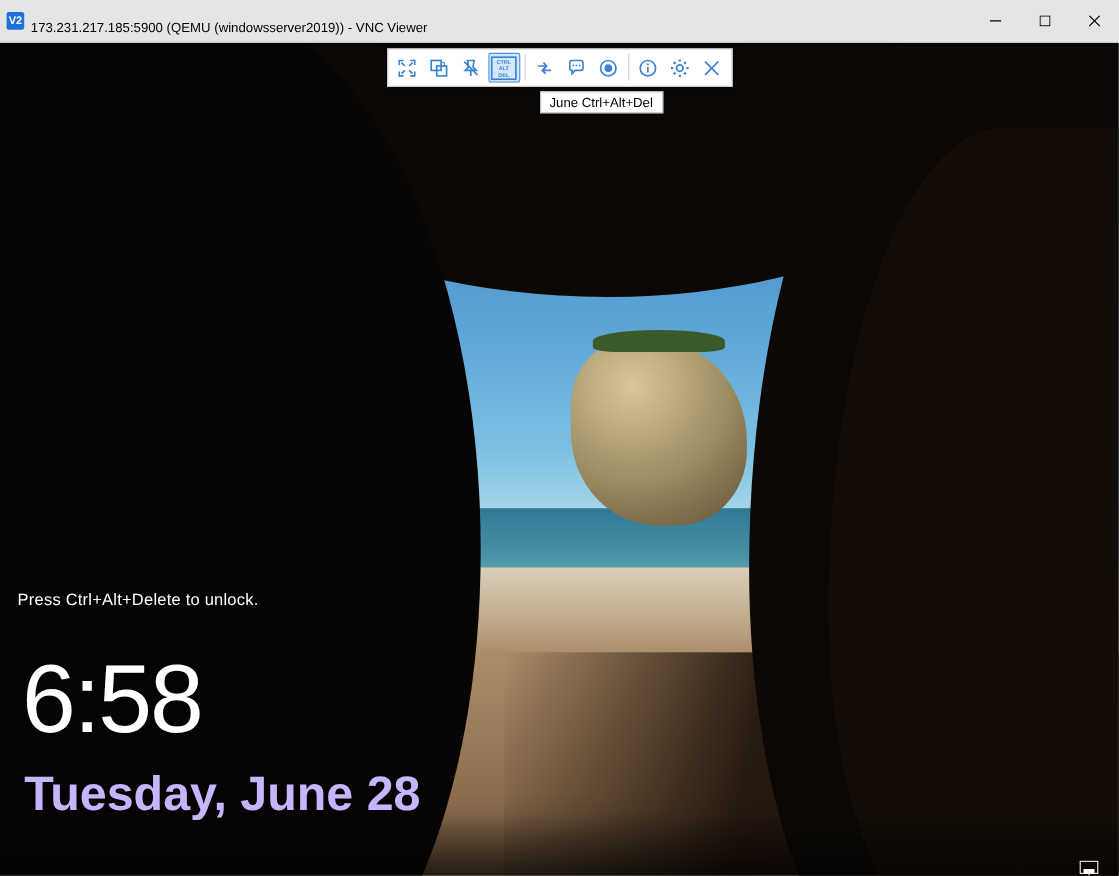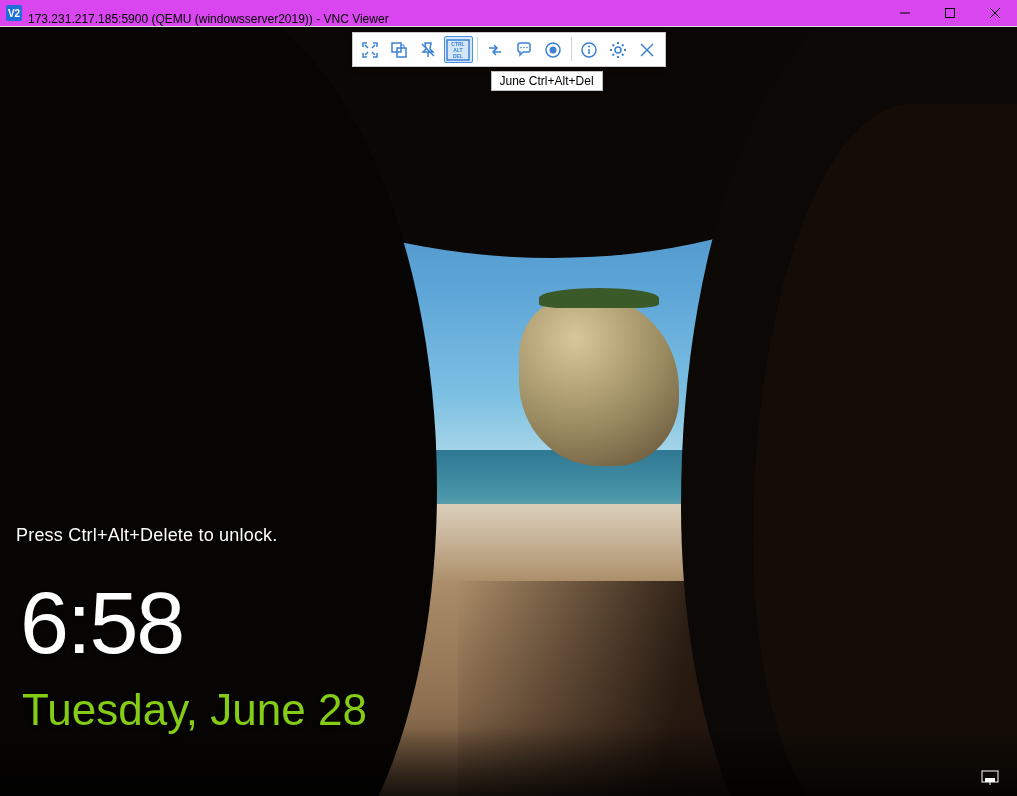--- a/index.html
+++ b/index.html
@@ -1,18 +1,18 @@
 <!DOCTYPE html>
 <html><head>
 <meta charset="utf-8">
 <style>
   * { box-sizing: border-box; margin: 0; padding: 0; }
   html, body { width: 1017px; height: 796px; font-family: "Segoe UI", Arial, sans-serif; overflow: hidden; background: #fff; }
   
-  .titlebar { height: 27px; background: #d946ef; display: flex; align-items: center; justify-content: space-between; border-bottom: 1px solid #ddd; gap: 12px; }
+  .titlebar { height: 39px; background: #e5e5e5; display: flex; align-items: center; justify-content: space-between; border-bottom: 1px solid #ddd; gap: 12px; }
   .titlebar-left { display: flex; align-items: center; gap: 6px; padding-left: 6px; }
   .vnc-logo { width: 16px; height: 16px; background: #1e6fd9; color: #fff; font-size: 10px; font-weight: bold; display: flex; align-items: center; justify-content: center; border-radius: 2px; }
   .title-text { font-size: 12px; color: #000; margin-top: 12px; }
   .win-controls { display: flex; }
   .win-btn { width: 45px; height: 27px; display: flex; align-items: center; justify-content: center; cursor: pointer; }
   .win-btn svg { stroke: #000; fill: none; }
 
   
   .remote { position: relative; width: 1017px; height: 769px; overflow: hidden; background: #000; }
 
@@ -32,23 +32,23 @@
 
   
   .cave-left { position: absolute; left: -12%; top: -5%; width: 55%; height: 120%; background: #070504; border-radius: 0 55% 40% 0 / 0 65% 55% 0; }
   .cave-top { position: absolute; left: 10%; top: -15%; width: 85%; height: 45%; background: #0a0705; border-radius: 0 0 55% 60% / 0 0 80% 90%; }
   .cave-right { position: absolute; right: -12%; top: -5%; width: 45%; height: 120%; background: #0b0805; border-radius: 60% 0 0 45% / 70% 0 0 55%; }
   .cave-right-inner { position: absolute; right: 0; top: 10%; width: 26%; height: 95%; background: #140d07; border-radius: 60% 0 0 40%; }
   .cave-bottom { position: absolute; left: 0; right: 0; bottom: -3%; height: 12%; background: linear-gradient(to top, #000, rgba(0,0,0,0)); }
   .sand-shadow { position: absolute; left: 45%; right: 0; top: 72%; height: 30%; background: linear-gradient(100deg, rgba(0,0,0,0) 0%, rgba(20,10,5,0.85) 40%, rgba(10,5,2,0.95) 100%); }
 
   
-  .unlock-text { position: absolute; left: 16px; top: 498px; color: #fff; font-size: 18px; font-weight: 400; text-shadow: 0 1px 2px rgba(0,0,0,0.5); letter-spacing: 0.2px; }
+  .unlock-text { position: absolute; left: 16px; top: 498px; color: #fff; font-size: 15px; font-weight: 400; text-shadow: 0 1px 2px rgba(0,0,0,0.5); letter-spacing: 0.2px; }
   .clock { position: absolute; left: 20px; top: 545px; color: #fff; font-size: 88px; font-weight: 300; text-shadow: 0 2px 4px rgba(0,0,0,0.4); letter-spacing: -2px; }
-  .date { position: absolute; left: 22px; top: 658px; color: #84cc16; font-size: 44px; font-weight: 400; text-shadow: 0 2px 4px rgba(0,0,0,0.4); }
+  .date { position: absolute; left: 22px; top: 658px; color: #c4b5fd; font-size: 44px; font-weight: 700; text-shadow: 0 2px 4px rgba(0,0,0,0.4); }
 
   
   .tray-net { position: absolute; right: 18px; bottom: 10px; width: 18px; height: 16px; }
 
   
   .vnc-toolbar { position: absolute; left: 50%; top: 5px; transform: translateX(-50%); background: #fff; border: 1px solid #c9c9c9; display: flex; padding: 3px 4px; gap: 2px; box-shadow: 0 2px 6px rgba(0,0,0,0.25); }
   .tbtn { width: 27px; height: 27px; display: flex; align-items: center; justify-content: center; cursor: pointer; border-radius: 2px; }
   .tbtn.active { background: #d6e7fa; border: 1px solid #4a90e2; }
   .tbtn svg { stroke: #3b82d4; fill: none; stroke-width: 1.5; }
 

